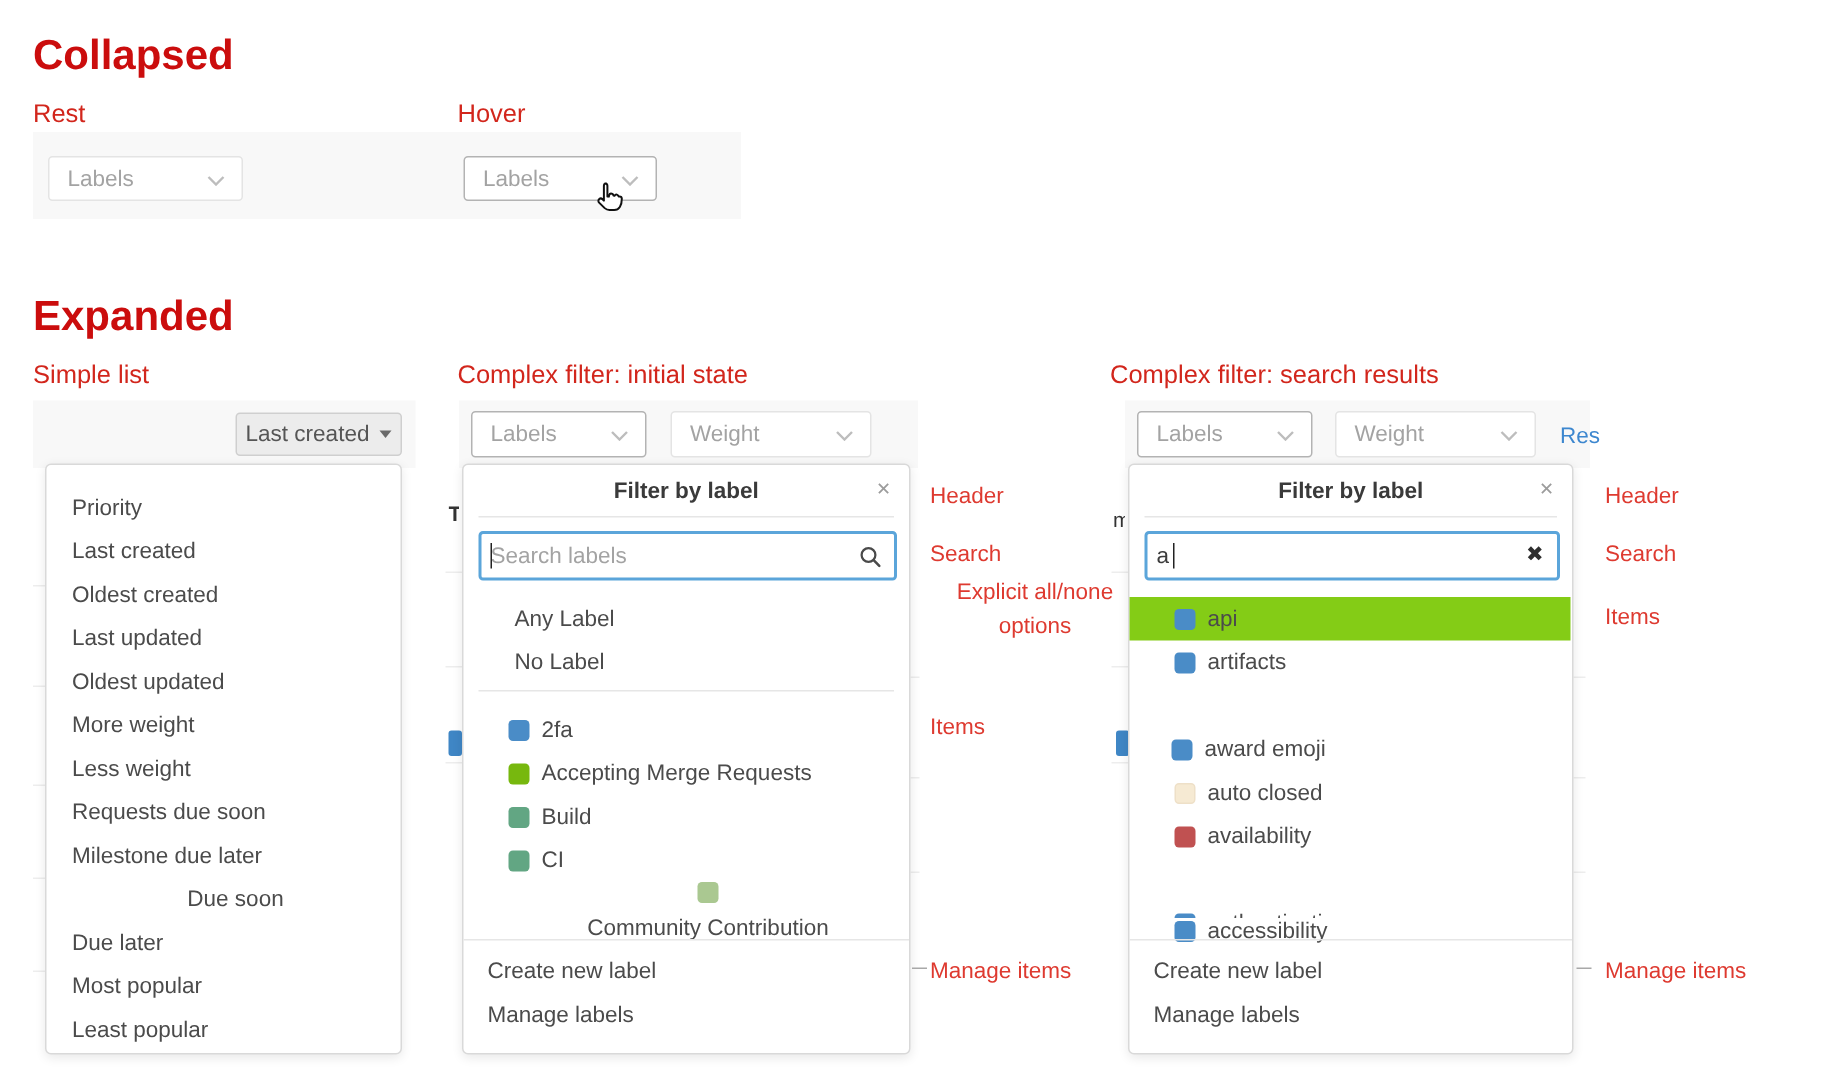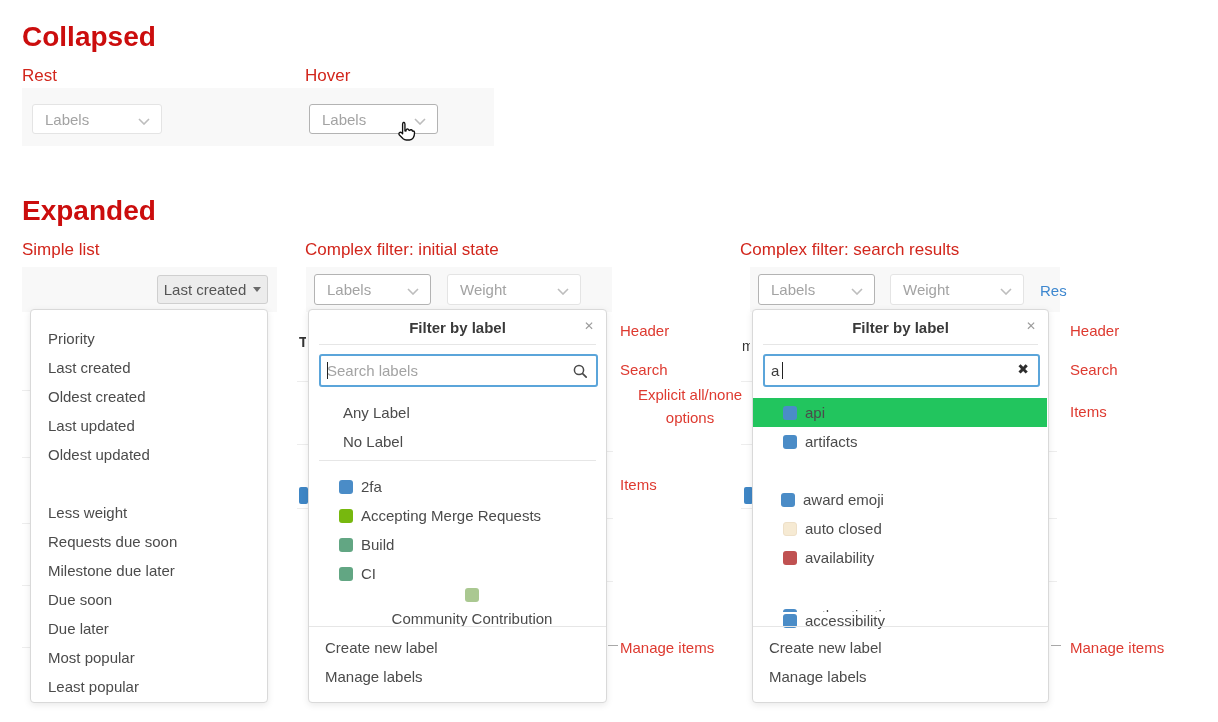--- a/index.html
+++ b/index.html
@@ -31,21 +31,21 @@
          background:transparent;font-family:inherit;font-size:15px;color:#3c3c3c;padding:0;}
   .search-box input::placeholder{color:#a3a3a3;}
   .caret-line{position:absolute;top:6px;width:1px;height:17px;background:#222;}
   .mag{position:absolute;right:8px;top:7px;}
   .clear-x{position:absolute;right:9px;top:5px;font-size:14px;font-weight:bold;color:#2e2e2e;}
   .row{position:absolute;left:0;right:1px;height:29px;display:flex;align-items:center;
        font-size:15px;color:#4b4b4b;box-sizing:border-box;}
   .row.pad17{padding-left:17px;}
   .row.pad34{padding-left:34px;}
   .row.lab{padding-left:30px;gap:8px;}
-  .row.hl{background:#22c55e;}
+  .row.hl{background:#84cc16;}
   .sq{width:14px;height:14px;border-radius:3px;flex:none;}
   .clip{position:absolute;overflow:hidden;left:0;right:1px;}
   .bg-line{position:absolute;height:1px;background:#ededed;}
   .frag-chip{position:absolute;width:9px;height:17px;background:#3f86c5;border-radius:2px;}
   .frag-txt{position:absolute;overflow:hidden;color:#333;font-size:14px;font-weight:bold;height:15px;}
   .dash{position:absolute;height:1px;background:#a8a8a8;}
   .res-link{position:absolute;font-size:15px;color:#3d87cf;}
 </style>
 </head>
 <body>
@@ -128,30 +128,33 @@
       </div>
     <div class="row pad17" style="top:72px;">
         <span>Oldest created</span>
       </div>
     <div class="row pad17" style="top:101px;">
         <span>Last updated</span>
       </div>
     <div class="row pad17" style="top:130px;">
         <span>Oldest updated</span>
       </div>
+    <div class="row pad17" style="top:159px;">
+        <span>More weight</span>
+      </div>
     <div class="row pad17" style="top:188px;">
         <span>Less weight</span>
       </div>
     <div class="row pad17" style="top:217px;">
         <span>Requests due soon</span>
       </div>
     <div class="row pad17" style="top:246px;">
         <span>Milestone due later</span>
       </div>
-    <div class="row pad17" style="top:275px;">
+    <div class="row pad17" style="top:275px;justify-content:center;">
         <span>Due soon</span>
       </div>
     <div class="row pad17" style="top:304px;">
         <span>Due later</span>
       </div>
     <div class="row pad17" style="top:333px;">
         <span>Most popular</span>
       </div>
     <div class="row pad17" style="top:362px;">
         <span>Least popular</span>

